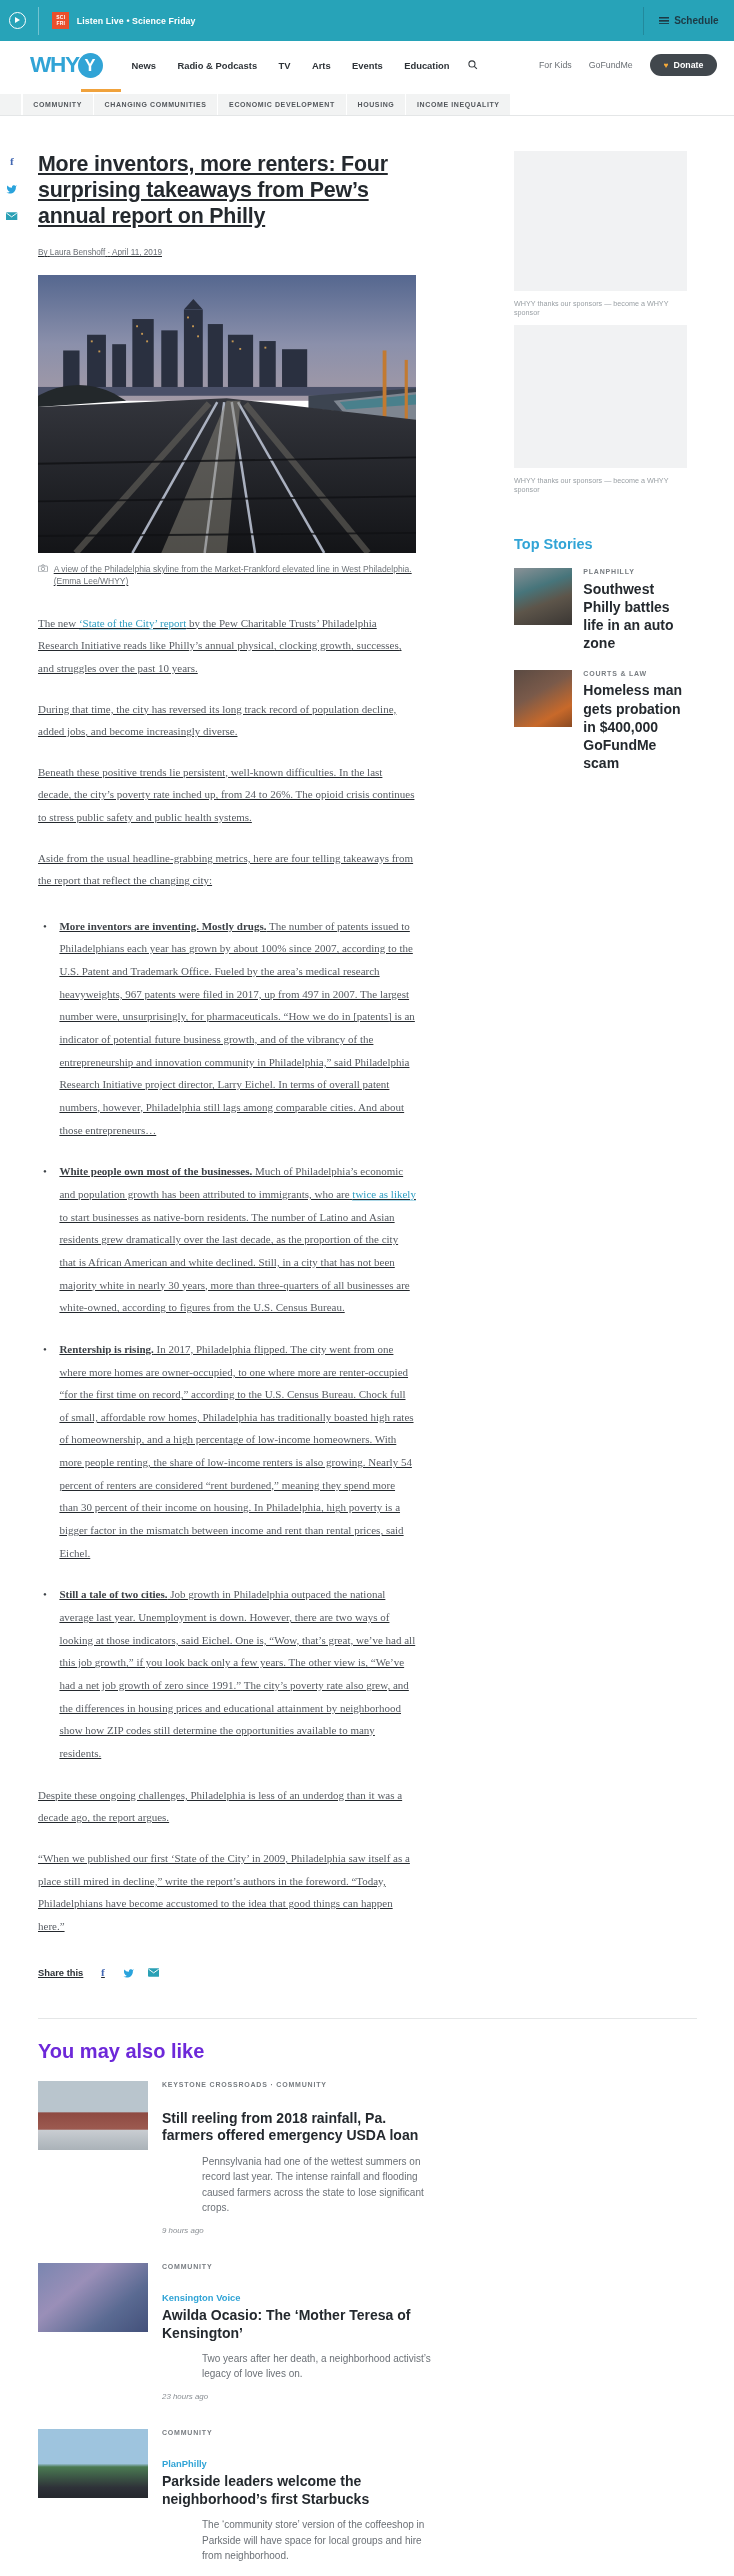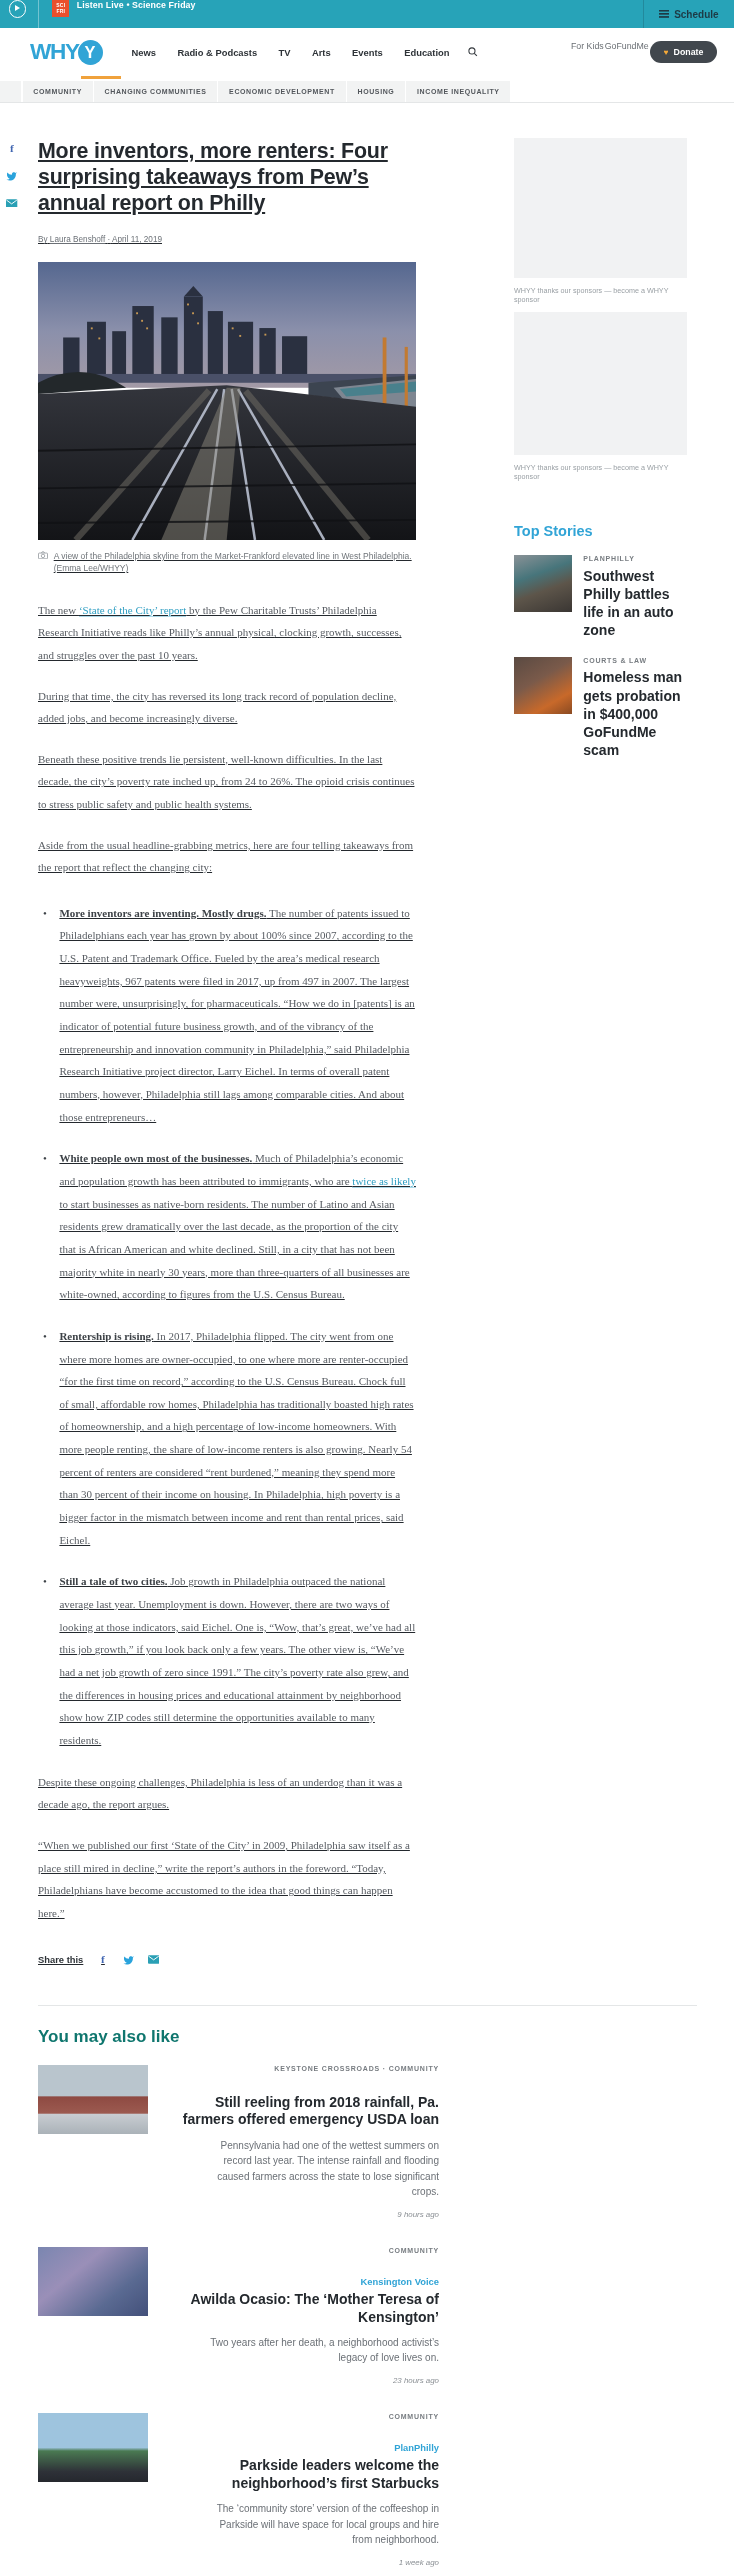--- a/index.html
+++ b/index.html
@@ -1,39 +1,39 @@
 <!DOCTYPE html>
 <html style="font-size:10px"><head>
 <meta charset="utf-8">
 <style>
   * { margin:0; padding:0; box-sizing:border-box; }
   html,body { background:#fff; }
   body { width:735px; font-family:"Liberation Sans", sans-serif; color:#24292e; }
   .page { width:735px; min-height:2576px; display:flex; flex-direction:column; }
 
   
-  .topbar { height:28px; background:#27a3b8; display:flex; align-items:flex-start; }
+  .topbar { height:41px; background:#27a3b8; display:flex; align-items:center; }
   .play-btn { width:17.6px; height:17.6px; border:1.3px solid #fff; border-radius:50%; background:transparent; margin:0 11.3px 0 8.8px; position:relative; cursor:pointer; }
   .play-btn::after { content:""; position:absolute; left:5.7px; top:4.4px; border-left:5.7px solid #fff; border-top:3.1px solid transparent; border-bottom:3.1px solid transparent; }
   .topbar .vsep { width:0.6px; height:28px; background:rgba(255,255,255,.35); }
   .scifri { width:17px; height:17px; background:#ea4f2c; color:#fff; font-size:5px; font-weight:bold; line-height:1.1; display:flex; flex-direction:column; align-items:center; justify-content:center; margin:0 7.5px 0 14px; letter-spacing:0.2px; }
   .listen { color:#fff; font-size:8.8px; font-weight:bold; letter-spacing:0.1px; }
   .topbar .spacer { flex:1; }
   .schedule { display:flex; align-items:center; gap:5px; padding:0 16.4px 0 15px; height:28px; border-left:0.6px solid rgba(20,60,70,.25); color:#1d3a45; font-size:10px; font-weight:bold; cursor:pointer; }
   .list-icon { width:10px; height:7.5px; background:linear-gradient(#1d3a45 1.3px, transparent 1.3px) 0 0/10px 3.1px repeat-y; }
 
   
   .mainnav { height:48px; display:flex; align-items:center; padding:0 17.6px 0 30px; background:#fff; }
   .logo { display:flex; align-items:center; margin-right:29px; cursor:pointer; }
   .logo .wordmark { font-size:22.6px; font-weight:800; color:#31a4d6; letter-spacing:-1.3px; }
   .logo .y-circle { width:25px; height:25px; border-radius:50%; background:#31a4d6; color:#fff; font-size:16.4px; font-weight:800; display:flex; align-items:center; justify-content:center; margin-left:-1.3px; }
   .navitems { display:flex; align-items:center; gap:21.4px; }
   .navitems .item { font-size:9.4px; font-weight:bold; color:#2e3338; cursor:pointer; }
   .search-btn { background:none; border:none; cursor:pointer; margin-left:17.6px; display:flex; }
-  .nav-right { margin-left:auto; display:flex; gap:1px; }
+  .nav-right { margin-left:auto; display:flex; align-items:center; gap:17px; }
   .nav-right .item { font-size:8.8px; color:#6a6f74; cursor:pointer; }
   .donate { display:flex; align-items:center; gap:5px; background:#41474d; color:#fff; font-size:8.8px; font-weight:bold; border:none; border-radius:12.6px; padding:6.3px 14px; cursor:pointer; }
   .donate .heart { color:#f5a938; font-size:8.2px; }
 
   
   .subnav { position:relative; border-bottom:0.6px solid #e4e6e7; padding:5px 0 0 0; }
   .tabs { display:flex; gap:1.3px; padding-left:21.4px; }
   .tab { background:#f2f3f3; color:#53575c; font-size:7px; font-weight:bold; letter-spacing:0.6px; padding:7px 10.7px; white-space:nowrap; cursor:pointer; }
   .tab-stub { width:16.4px; background:#f2f3f3; margin-left:-21.4px; }
   .tab-indicator { position:absolute; top:0; left:81px; width:40px; height:2.5px; background:#f0a23c; }
@@ -81,24 +81,24 @@
   .story .thumb { width:58px; height:57px; flex:0 0 auto; }
   .kicker { font-size:7px; font-weight:bold; letter-spacing:0.8px; color:#777c81; text-transform:uppercase; }
   .story .s-title { font-size:14px; font-weight:bold; color:#24292e; line-height:1.3; margin-top:4.4px; }
 
   .thumb-autozone { background:linear-gradient(160deg,#8a9297 0%,#47757b 35%,#5d554a 60%,#3a3633 100%); }
   .thumb-mindful { background:linear-gradient(150deg,#4a423c 0%,#8a7a66 40%,#6b5646 70%,#3f3a35 100%); }
   .thumb-gofundme { background:linear-gradient(150deg,#5a4a42 0%,#7a5a4a 40%,#c8692a 75%,#8a4a22 100%); }
 
   
   .related { margin:40px 38px 0 38px; border-top:0.6px solid #e4e6e7; padding-top:21.4px; width:659px; }
-  .related-title { font-size:17px; font-weight:800; color:#0f766e; margin-bottom:17.6px; }
+  .related-title { font-size:20px; font-weight:800; color:#6d28d9; margin-bottom:17.6px; }
   .card { display:flex; gap:14px; margin-bottom:28px; cursor:pointer; }
   .card .card-thumb { width:110px; height:69px; flex:0 0 auto; }
-  .card .card-body { width:277px;text-align:right; }
+  .card .card-body { width:277px; }
   .card .source { display:block; color:#31a4d6; font-size:9.4px; font-weight:bold; margin-top:22px; }
   .card .c-title { font-size:14px; font-weight:800; color:#24292e; line-height:1.25; margin-top:4.4px; }
   .card .c-desc { font-size:10px; color:#6b7076; line-height:1.55; margin-top:8.8px;margin-left:40px; }
   .card .c-time { font-size:7.9px; color:#8a8f94; font-style:italic; margin-top:10px; }
 
   .thumb-farm { background:linear-gradient(#b9c5cd 0%,#b9c5cd 45%,#8e4a42 46%,#9c5a50 70%,#c9cdd2 71%,#aab2b8 100%); }
   .thumb-mural { background:linear-gradient(140deg,#7a86b0 0%,#9a8fb8 35%,#5a6a92 70%,#43507a 100%); }
   .thumb-starbucks { background:linear-gradient(#9ec4de 0%,#9ec4de 50%,#4a7a52 55%,#2e3138 85%,#25282e 100%); }
 
   

